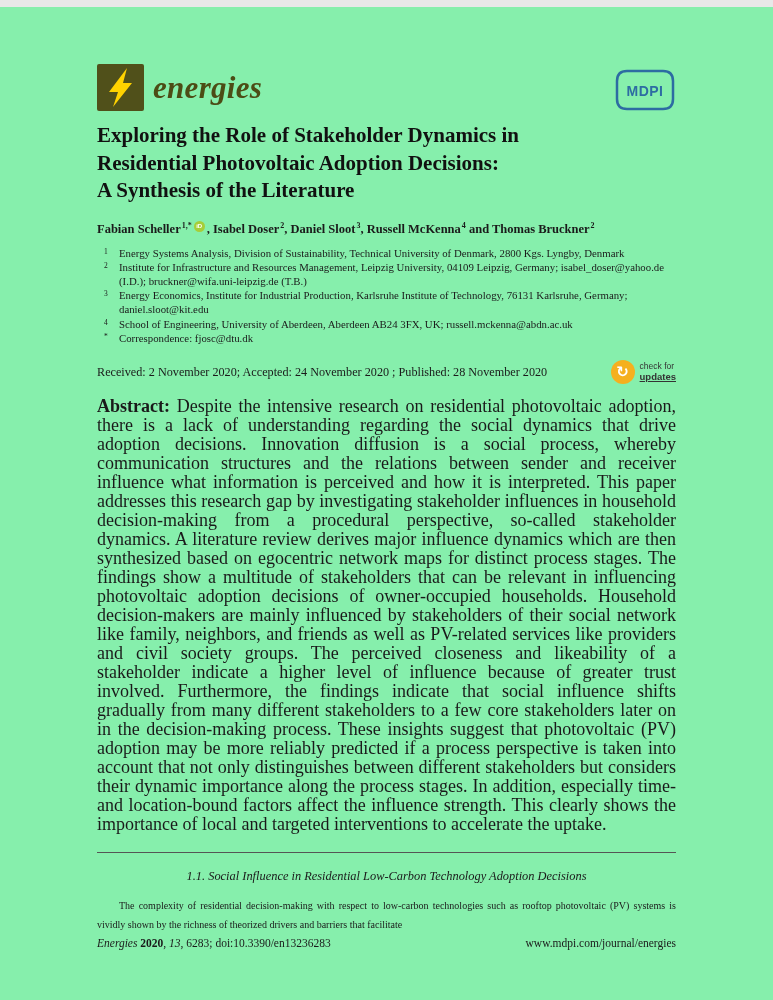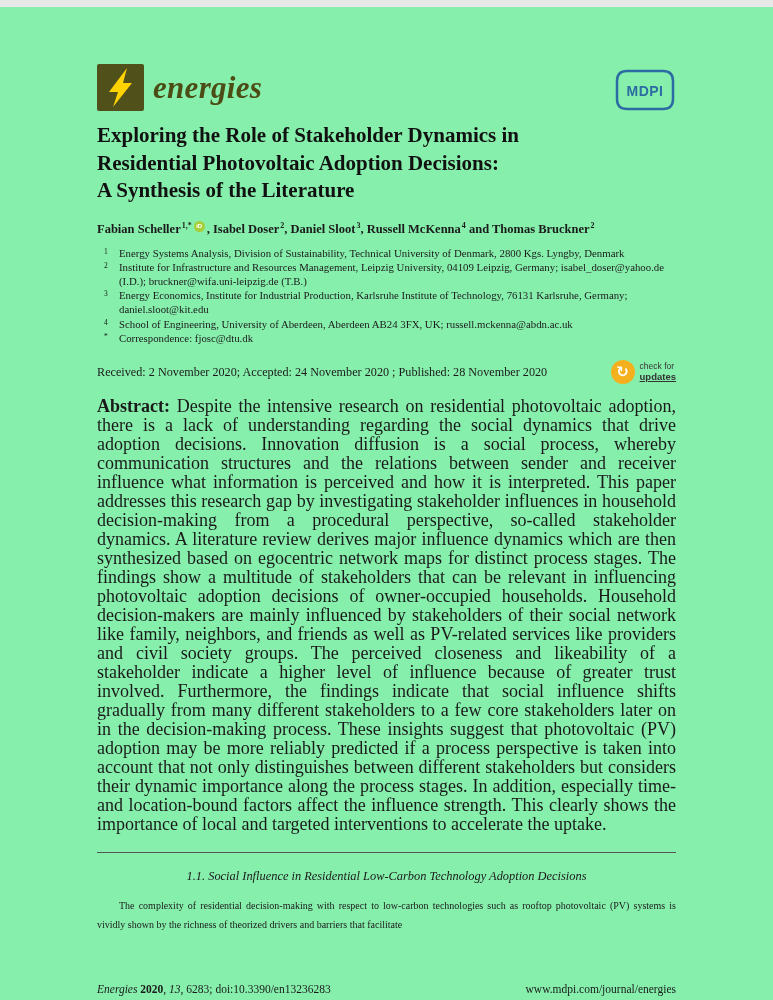--- a/index.html
+++ b/index.html
@@ -50,21 +50,21 @@
   .keywords { margin-top:9px; font-size:12.4px; line-height:19px; text-align:justify; }
   .lbl { font-weight:bold; }
 
   .divider { margin-top:17px; border:none; border-top:1px solid #555; height:0; }
 
   .section-heading { margin:25px 0 0; font-size:12.8px; font-weight:bold; }
   .sub-heading { margin:16px 0 0; font-size:12.4px; font-style:italic; font-weight:normal;text-align:center; }
   .body-para { margin:12px 0 0; font-size:10px; line-height:19px; text-align:justify; text-indent:22px; }
 
   .page-footer {
-    position:absolute; left:97px; width:579px; top:976px;
+    position:absolute; left:97px; width:579px; top:930px;
     display:flex; justify-content:space-between; font-size:11.5px;
   }
   .footer-right { cursor:pointer; }
 </style>
 </head>
 <body>
 
 <div class="page">
   <div class="content">
 

